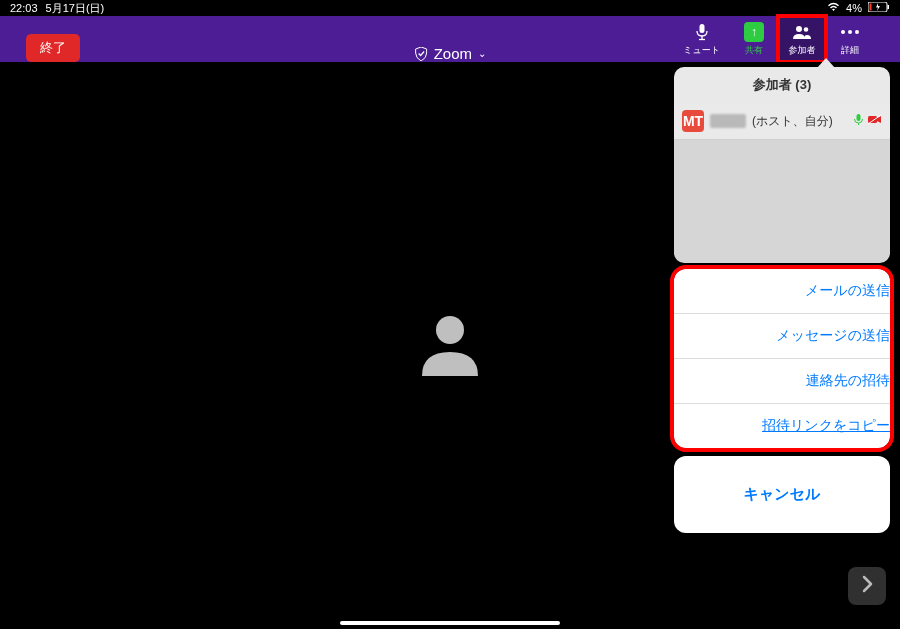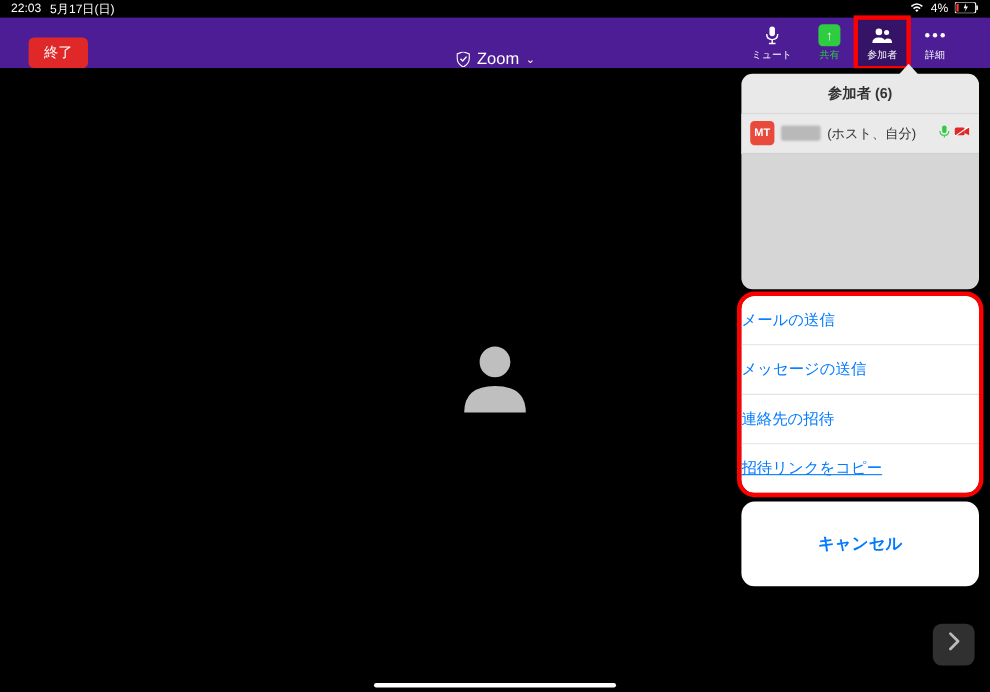--- a/index.html
+++ b/index.html
@@ -162,21 +162,21 @@
     gap: 6px;
     font-size: 12px;
     color: #333;
     border-bottom: 1px solid #d0d0d0;
   }
   .p-avatar {
     width: 22px; height: 22px;
     border-radius: 4px;
     background: #e84b3c;
     color: #fff;
-    font-size: 10px;
+    font-size: 14px;
     font-weight: 600;
     display: flex; align-items: center; justify-content: center;
   }
   .p-name-blur {
     width: 36px; height: 14px;
     background: #b9b9b9;
     filter: blur(1px);
     border-radius: 2px;
   }
   .p-status { display: flex; gap: 3px; margin-left: auto; align-items: center; }
@@ -194,21 +194,21 @@
     outline: 4px solid #ff0000;
   }
   .action-btn {
     background: #fff;
     border: none;
     border-bottom: 1px solid #ddd;
     width: 100%;
     padding: 13px 0;
     font-size: 14px;
     color: #007aff;
-    text-align: left;
+    text-align: right;
   }
   .action-btn:last-child { border-bottom: none; text-decoration: underline; }
   .cancel-btn {
     margin-top: 8px;
     background: #fff;
     border: none;
     border-radius: 12px;
     width: 100%;
     padding: 29px 0;
     font-size: 15px;
@@ -331,21 +331,21 @@
   <span class="avatar-placeholder">
     <svg width="80" height="80" viewBox="0 0 80 80">
         <circle cx="40" cy="26" r="14" fill="#bfbfbf"></circle>
         <path d="M12 72 Q12 48 40 48 Q68 48 68 72 Z" fill="#bfbfbf"></path>
       </svg>
   </span>
 </div>
 
 <div class="popover">
   <div class="popover-arrow"></div>
-  <div class="panel-header">参加者 (6)</div>
+  <div class="panel-header">参加者 (3)</div>
   <div class="participant-list">
     <div class="participant-row">
       <div class="p-avatar">MT</div>
       <div class="p-name-blur"></div>
       <span>(ホスト、自分)</span>
       <span class="p-status">
         <span>
           <svg width="11" height="13" viewBox="0 0 11 13">
               <rect x="3.5" y="1" width="4" height="7" rx="2" fill="#2ecc40"></rect>
               <path d="M1.5 6 Q1.5 10 5.5 10 Q9.5 10 9.5 6" fill="none" stroke="#2ecc40" stroke-width="1"></path>

